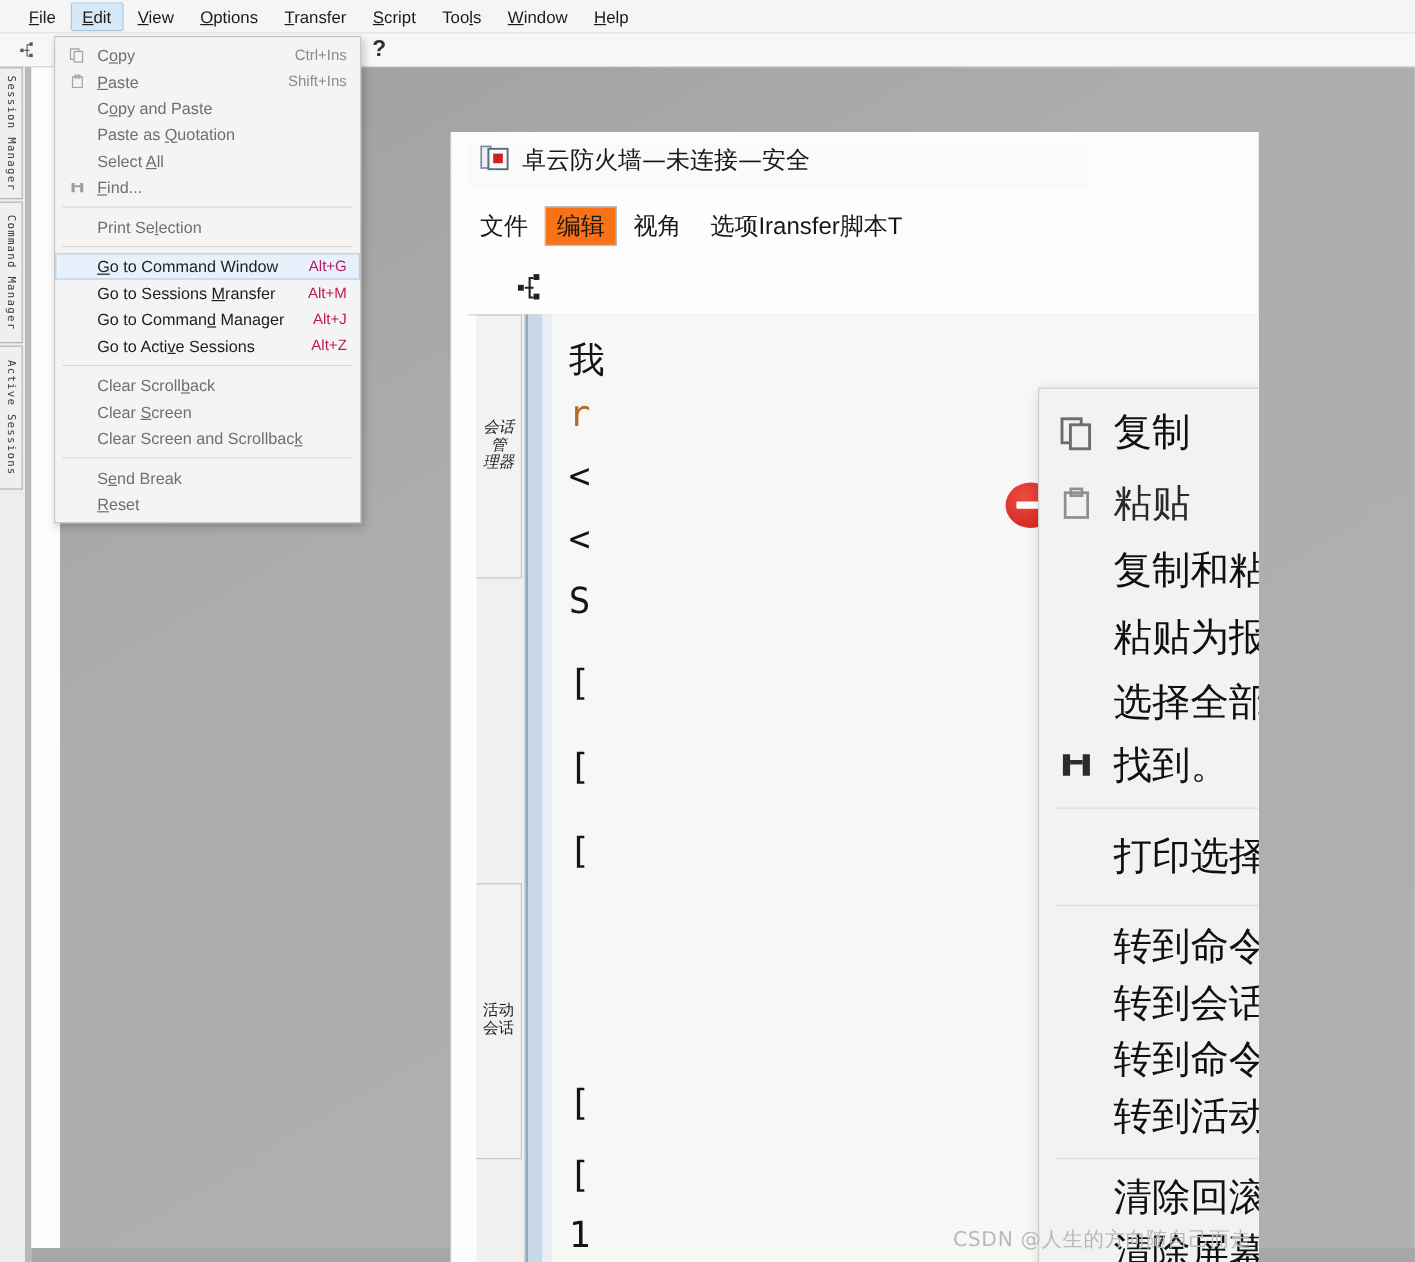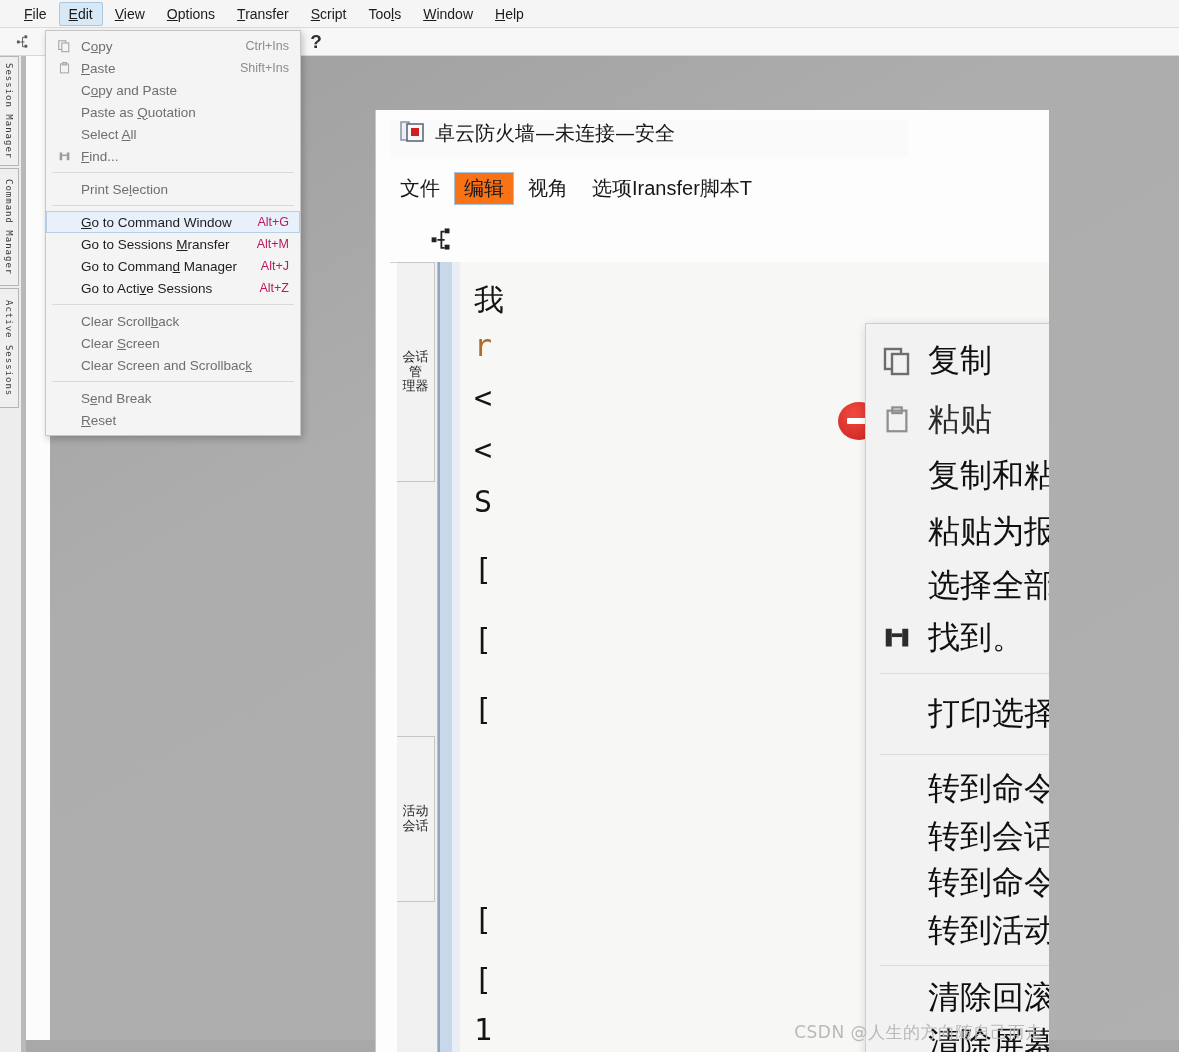--- a/index.html
+++ b/index.html
@@ -107,23 +107,23 @@
     border-bottom:1px solid #d0d0d0;
   }
   #shot-tb .sico{position:absolute;left:40px;top:12px;color:#2a2a2a;}
 
   
   #shot-vtabs{position:absolute;left:21px;top:152px;width:40px;height:790px;background:#f0f0f0;
         border-right:1px solid #bdbdbd;}
   .svtab{width:38px;box-sizing:border-box;border:1px solid #c6c6c6;border-left:none;
         background:#f2f2f2;display:flex;align-items:center;justify-content:center;text-align:center;}
   .svtab span{font-size:13px;line-height:1.12;color:#1e1e1e;font-family:"DejaVu Sans",sans-serif;}
-  #svt0{height:220px;}
+  #svt0{height:220px;font-style:italic;}
   #svt1{height:250px;margin-top:2px;margin-left:46px;}
-  #svt2{height:166px;margin-top:2px;}
+  #svt2{height:230px;margin-top:2px;}
 
   #shot-bluestrip{position:absolute;left:62px;top:152px;width:22px;height:790px;
         background:linear-gradient(to right,#8fa7bf 0 2px,#c6d8ea 2px 14px,#e8eef4 14px 22px);}
   #shot-term{position:absolute;left:84px;top:152px;width:589px;height:790px;background:#f7f7f5;}
   .tline{position:absolute;font-family:"DejaVu Sans Mono",monospace;font-size:30px;color:#141414;white-space:nowrap;}
 
   
   #redbadge{position:absolute;left:462px;top:292px;width:42px;height:38px;border-radius:50%;
         background:radial-gradient(circle at 38% 32%,#f04a40,#c8201a);z-index:3;}
   #redbadge:after{content:"";position:absolute;left:9px;top:16px;width:24px;height:6px;background:#fff;border-radius:1px;}

